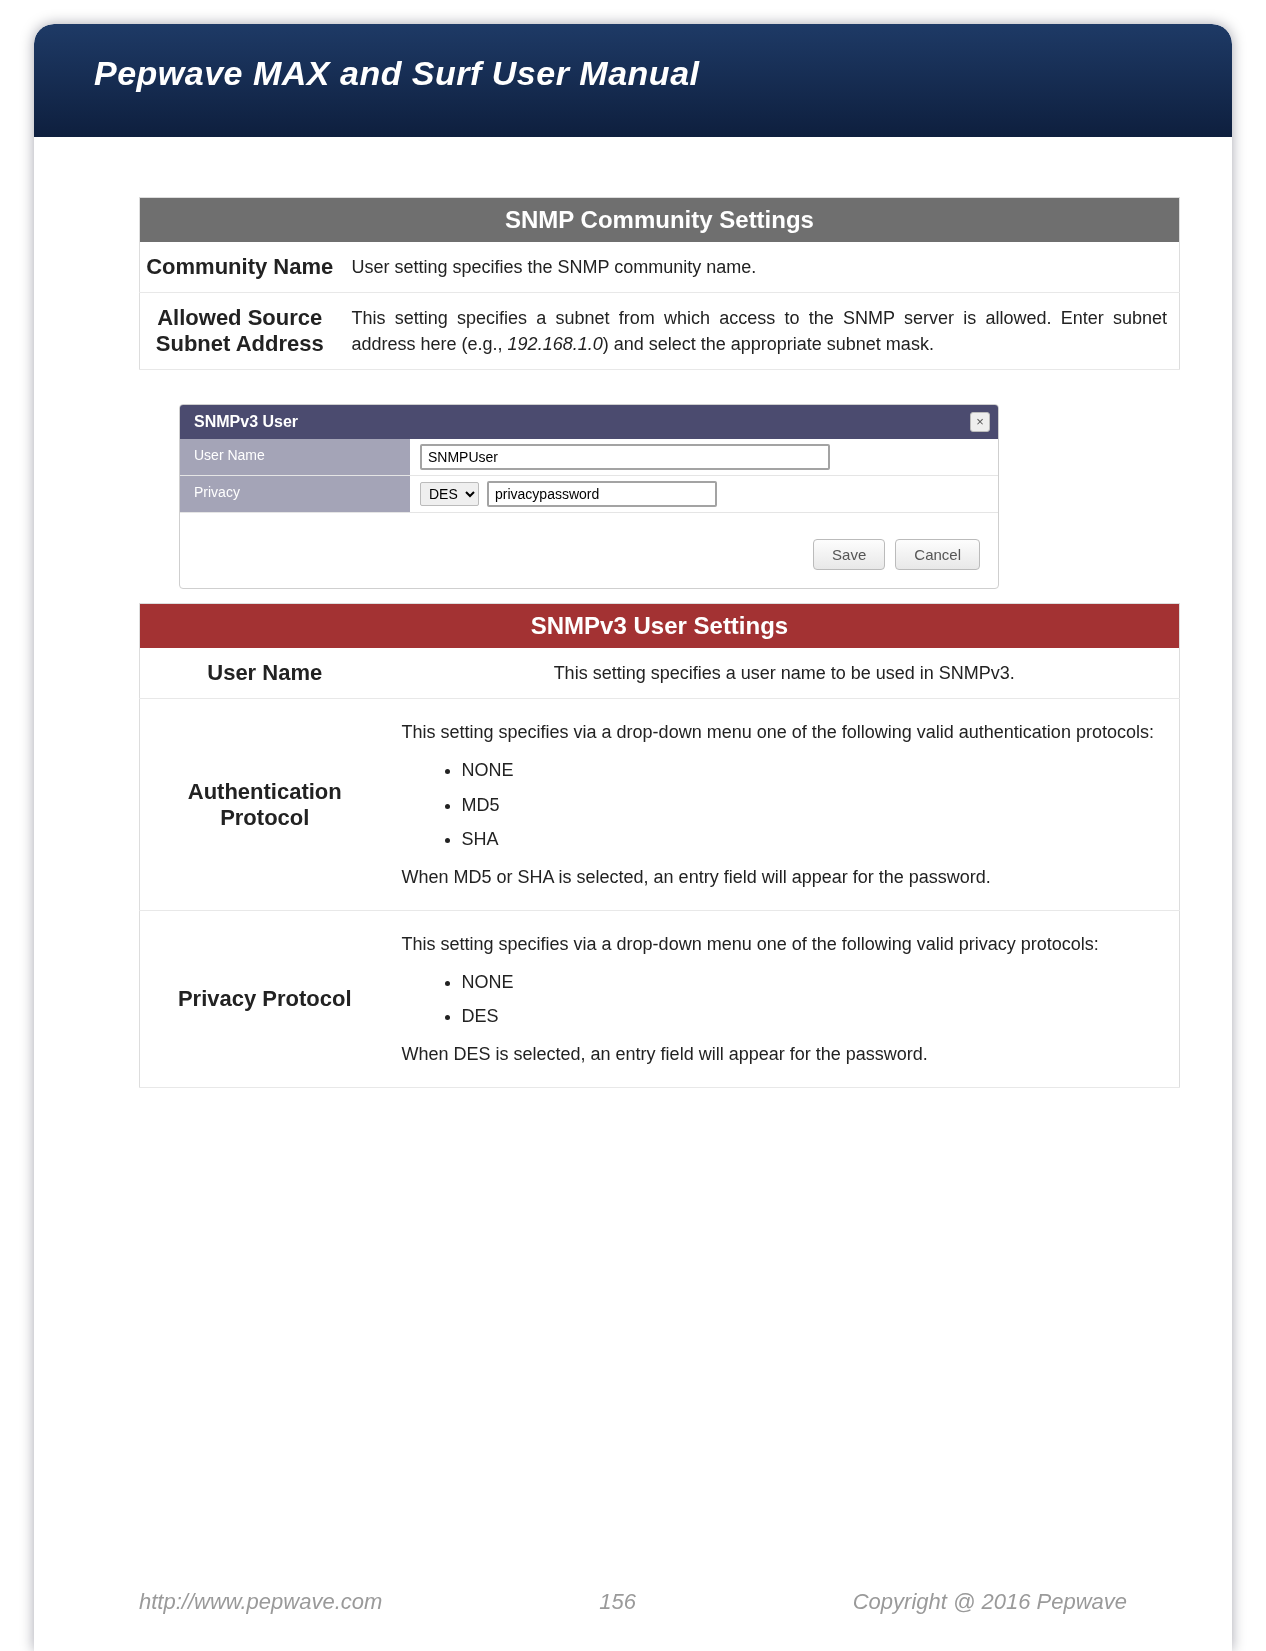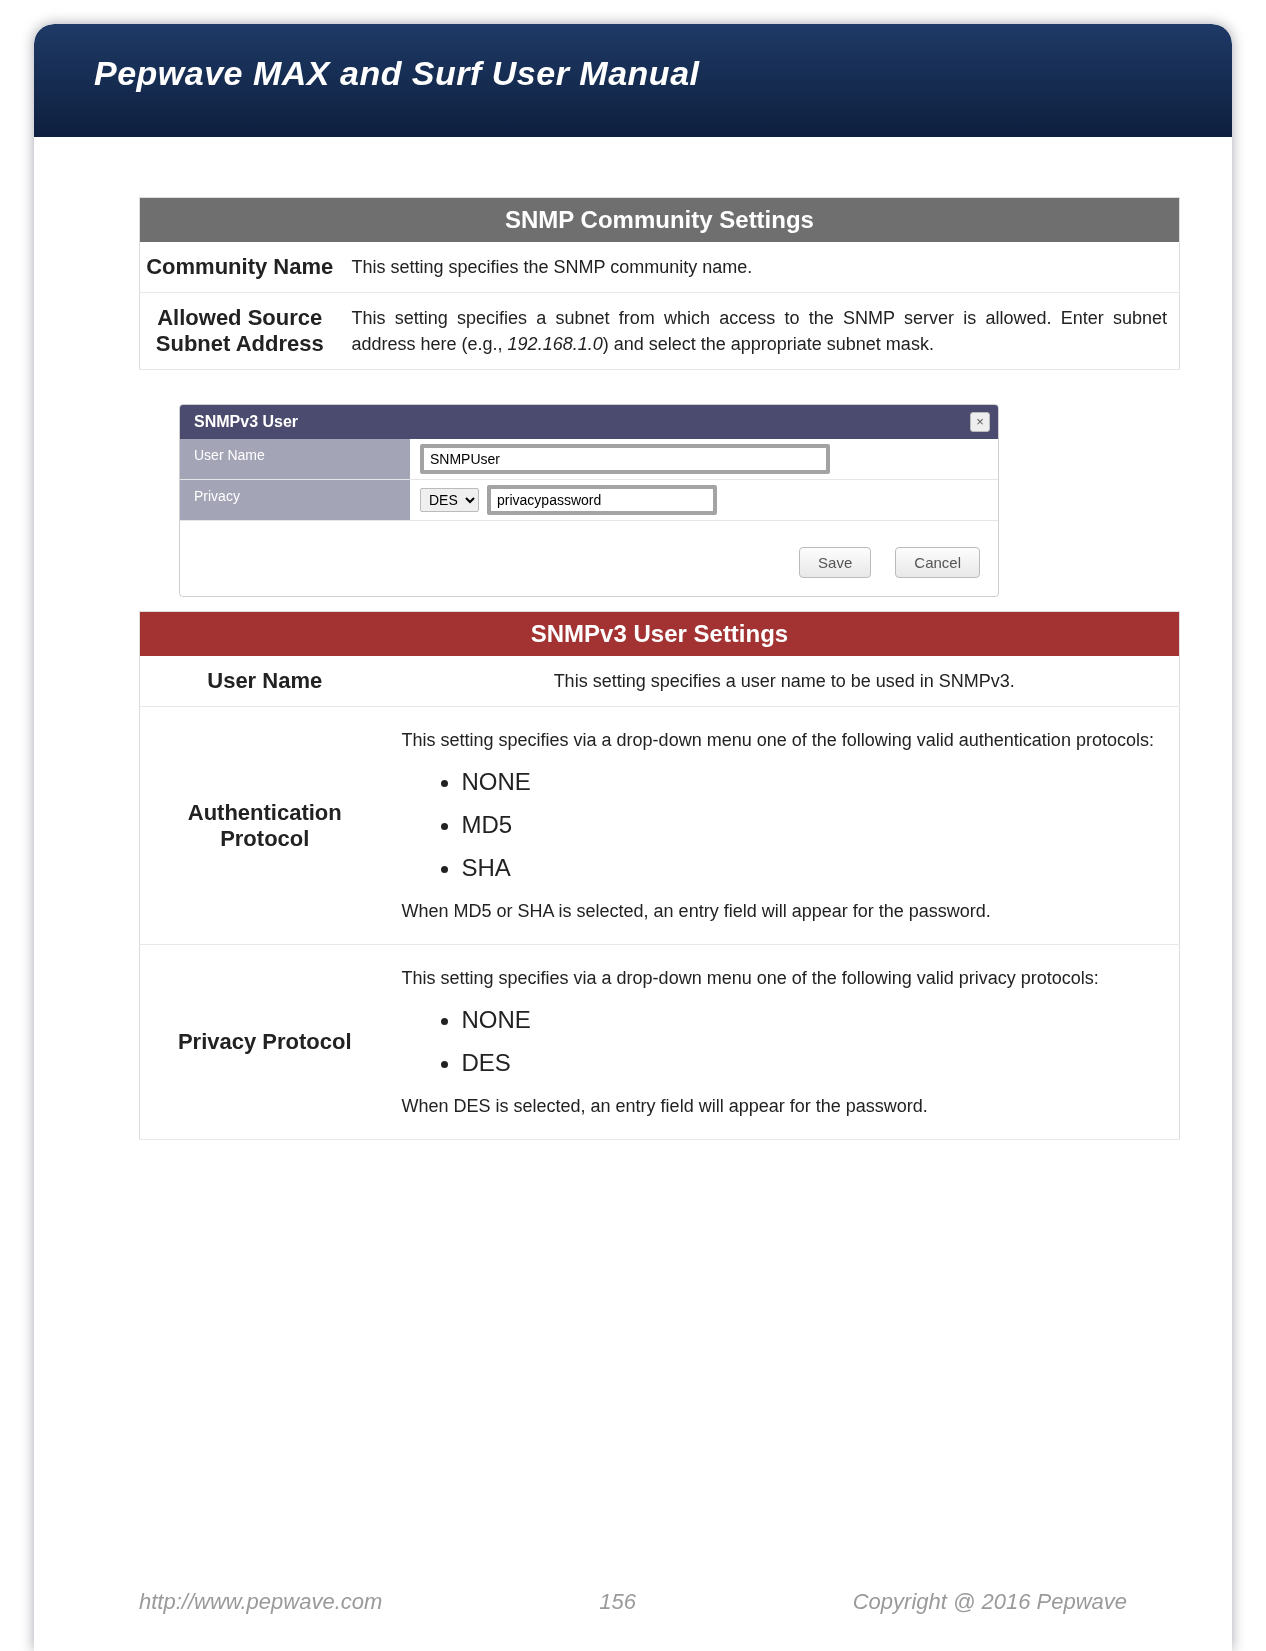--- a/index.html
+++ b/index.html
@@ -126,56 +126,56 @@
     padding: 8px 14px;
   }
   .dialog-row .dv {
     flex: 1;
     padding: 5px 10px;
     display: flex;
     gap: 8px;
     align-items: center;
   }
   .dialog-row input[type=text] {
-    border: 4px solid #a3a3a3;
+    border: 2px solid #a3a3a3;
     border-radius: 2px;
     padding: 3px 6px;
     font-size: 14px;
   }
   .dialog-row .wide { width: 410px; }
   .dialog-row .med { width: 230px; }
   .dialog-row select {
     border: 1px solid #bbb;
     border-radius: 2px;
     padding: 2px 4px;
     font-size: 14px;
   }
   .dialog-buttons {
     display: flex;
     justify-content: flex-end;
-    gap: 24px;
+    gap: 10px;
     padding: 26px 18px 8px 18px;
   }
   .dialog-buttons button {
     border: 1px solid #bbb;
     background: linear-gradient(#fdfdfd,#e8e8e8);
     border-radius: 4px;
     padding: 6px 18px;
     font-size: 15px;
     color: #555;
     cursor: pointer;
   }
 
   
   .settings-table.red .header-row td {
     background: #a33233;
   }
   .settings-table .label-cell.narrow { width: 250px; }
   .desc-cell ul { list-style: disc; margin: 6px 0 6px 60px; }
-  .desc-cell li { padding: 4px 0; font-size: 24px; }
+  .desc-cell li { padding: 4px 0; font-size: 18px; }
   .desc-cell p { margin: 8px 0; }
 
   
   .page-footer {
     position: absolute;
     bottom: 36px;
     left: 105px;
     right: 105px;
     display: flex;
     justify-content: space-between;
@@ -199,21 +199,21 @@
 
   <div class="content">
 
     <table class="settings-table">
       <tbody>
           <tr class="header-row">
             <td colspan="2">SNMP Community Settings</td>
           </tr>
       <tr>
         <td class="label-cell">Community Name</td>
-        <td class="desc-cell">This setting specifies the SNMP community name.</td>
+        <td class="desc-cell">User setting specifies the SNMP community name.</td>
       </tr>
       <tr>
         <td class="label-cell">Allowed Source Subnet Address</td>
         <td class="desc-cell">
           <span>This setting specifies a subnet from which access to the SNMP server is allowed. Enter subnet address here (e.g., </span><span class="italic">192.168.1.0</span><span>) and select the appropriate subnet mask.</span>
         </td>
       </tr>
     </tbody>
       </table>
 

